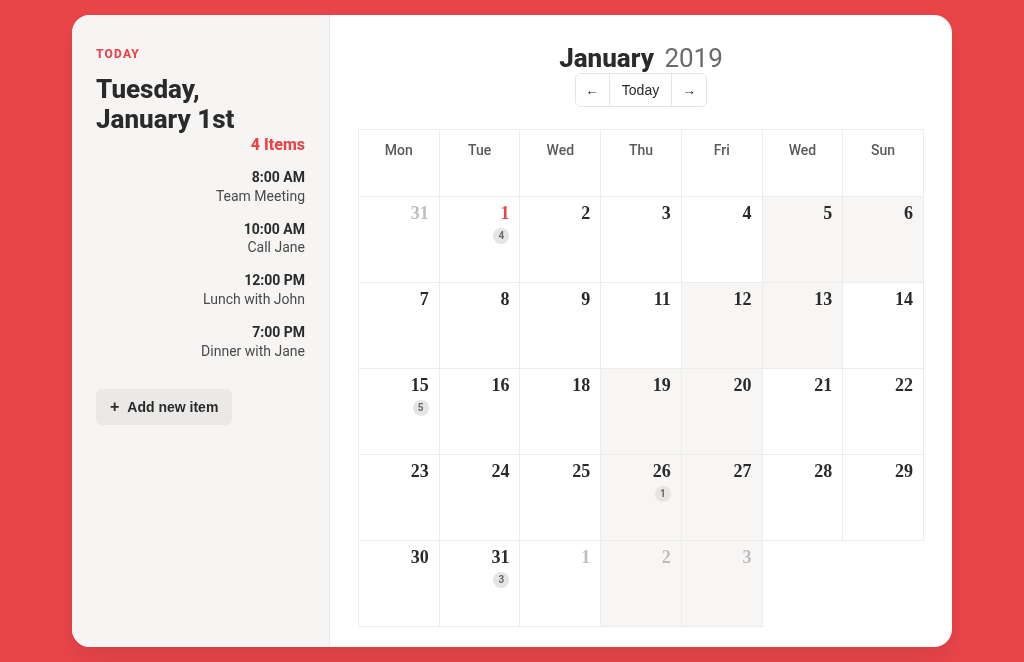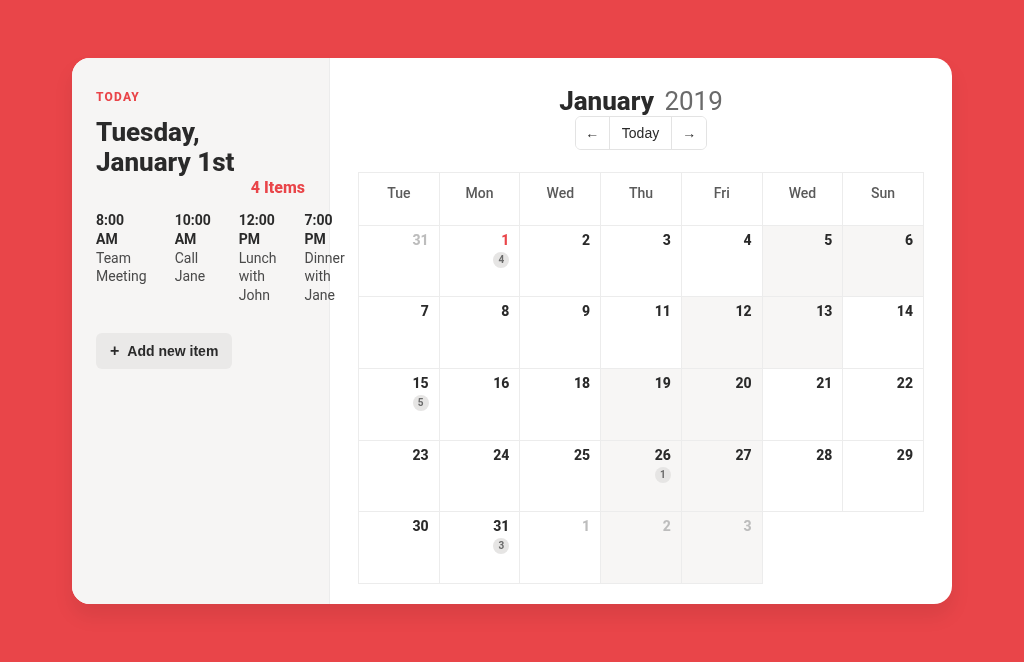--- a/index.html
+++ b/index.html
@@ -7,21 +7,21 @@
   font-family: -apple-system, BlinkMacSystemFont, "Segoe UI", Roboto, Helvetica, Arial, sans-serif;
   background: #e94549;
   width: 1024px;
   height: 662px;
   display: flex;
   align-items: center;
   justify-content: center;
 }
 .card {
   width: 880px;
-  height: 546px;
+  height: 632px;
   background: #fff;
   border-radius: 18px;
   display: flex;
   overflow: hidden;
   box-shadow: 0 12px 20px rgba(0,0,0,0.08);
 }
 .sidebar {
   width: 258px;
   background: #f6f5f4;
   border-right: 1px solid #ececec;
@@ -42,21 +42,21 @@
   color: #2a2a2a;
   line-height: 1.15;
 }
 .items-count {
   color: #e94549;
   font-size: 16px;
   font-weight: 800;
   margin-bottom: 14px;
   text-align: right;
 }
-.agenda { display: flex; gap: 28px; margin-bottom: 28px; }
+.agenda { display: flex; flex-direction: column; gap: 14px; margin-bottom: 28px; text-align: right; }
 .agenda-item { font-size: 14px; line-height: 1.35; }
 .agenda-item .time { font-weight: 700; color: #2a2a2a; }
 .agenda-item .title { color: #4a4a4a; }
 .add-btn {
   display: inline-flex;
   align-items: center;
   gap: 8px;
   background: #eae9e8;
   border: none;
   border-radius: 6px;
@@ -124,21 +124,21 @@
 .cell {
   position: relative;
   border-right: 1px solid #ececec;
   border-bottom: 1px solid #ececec;
   background: #fff;
   padding: 6px 10px 6px 6px;
   text-align: right;
   min-height: 60px;
 }
 .cell.weekend { background: #f7f6f5; }
-.cell .num { font-size: 14px; font-weight: 800; color: #2a2a2a; display:block; }
+.cell .num { font-size: 18px; font-weight: 800; color: #2a2a2a; display:block;font-family:Liberation Serif, serif; }
 .cell.muted .num { color: #bdbdbd; }
 .cell.today .num { color: #e94549; }
 .badge {
   display: inline-block;
   background: #e6e5e4;
   color: #6a6a6a;
   font-size: 10px;
   font-weight: 700;
   border-radius: 999px;
   min-width: 16px;
@@ -196,22 +196,22 @@
         </button>
         <button>
           <span>Today</span>
         </button>
         <button class="nav-icon">
           <span>→</span>
         </button>
       </div>
     </div>
     <div class="calendar" id="calendar">
+        <div class="dow">Mon</div>
         <div class="dow">Tue</div>
-        <div class="dow">Mon</div>
         <div class="dow">Wed</div>
         <div class="dow">Thu</div>
         <div class="dow">Fri</div>
         <div class="dow">Wed</div>
         <div class="dow">Sun</div>
         <div class="cell muted">
           <span class="num">31</span>
         </div>
         <div class="cell today"><span class="num">1</span><span class="badge">4</span></div>
         <div class="cell">

